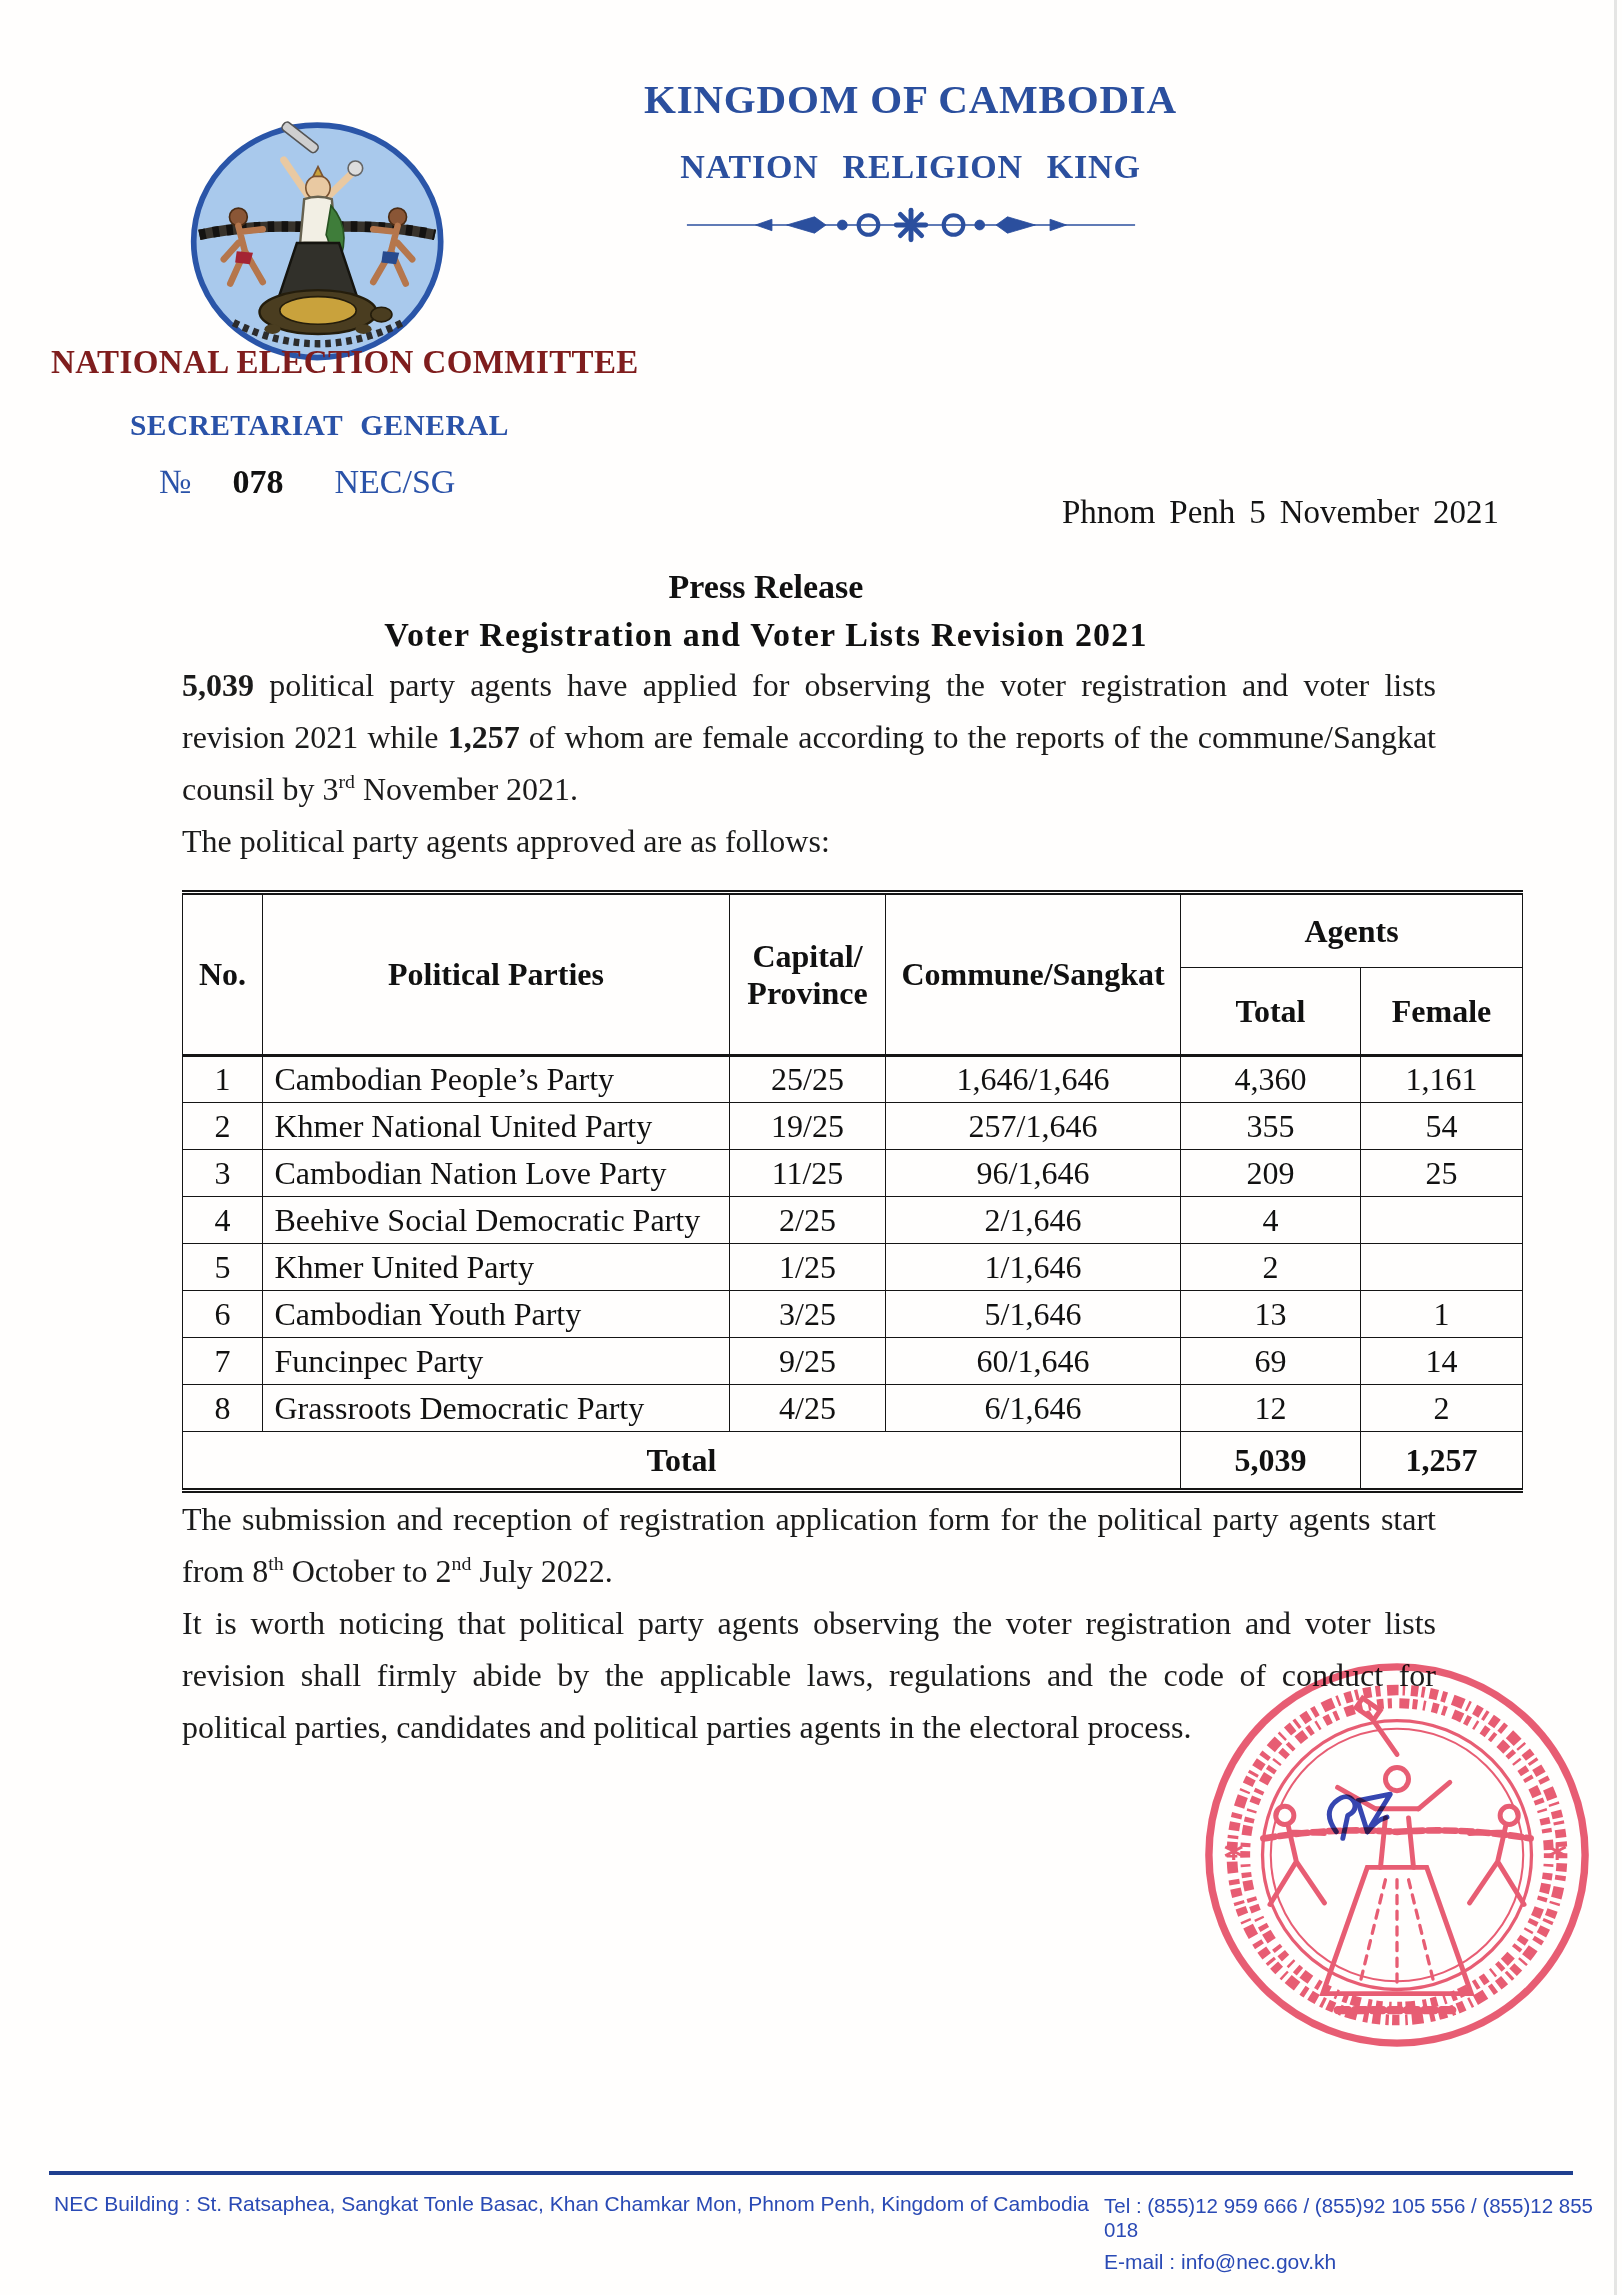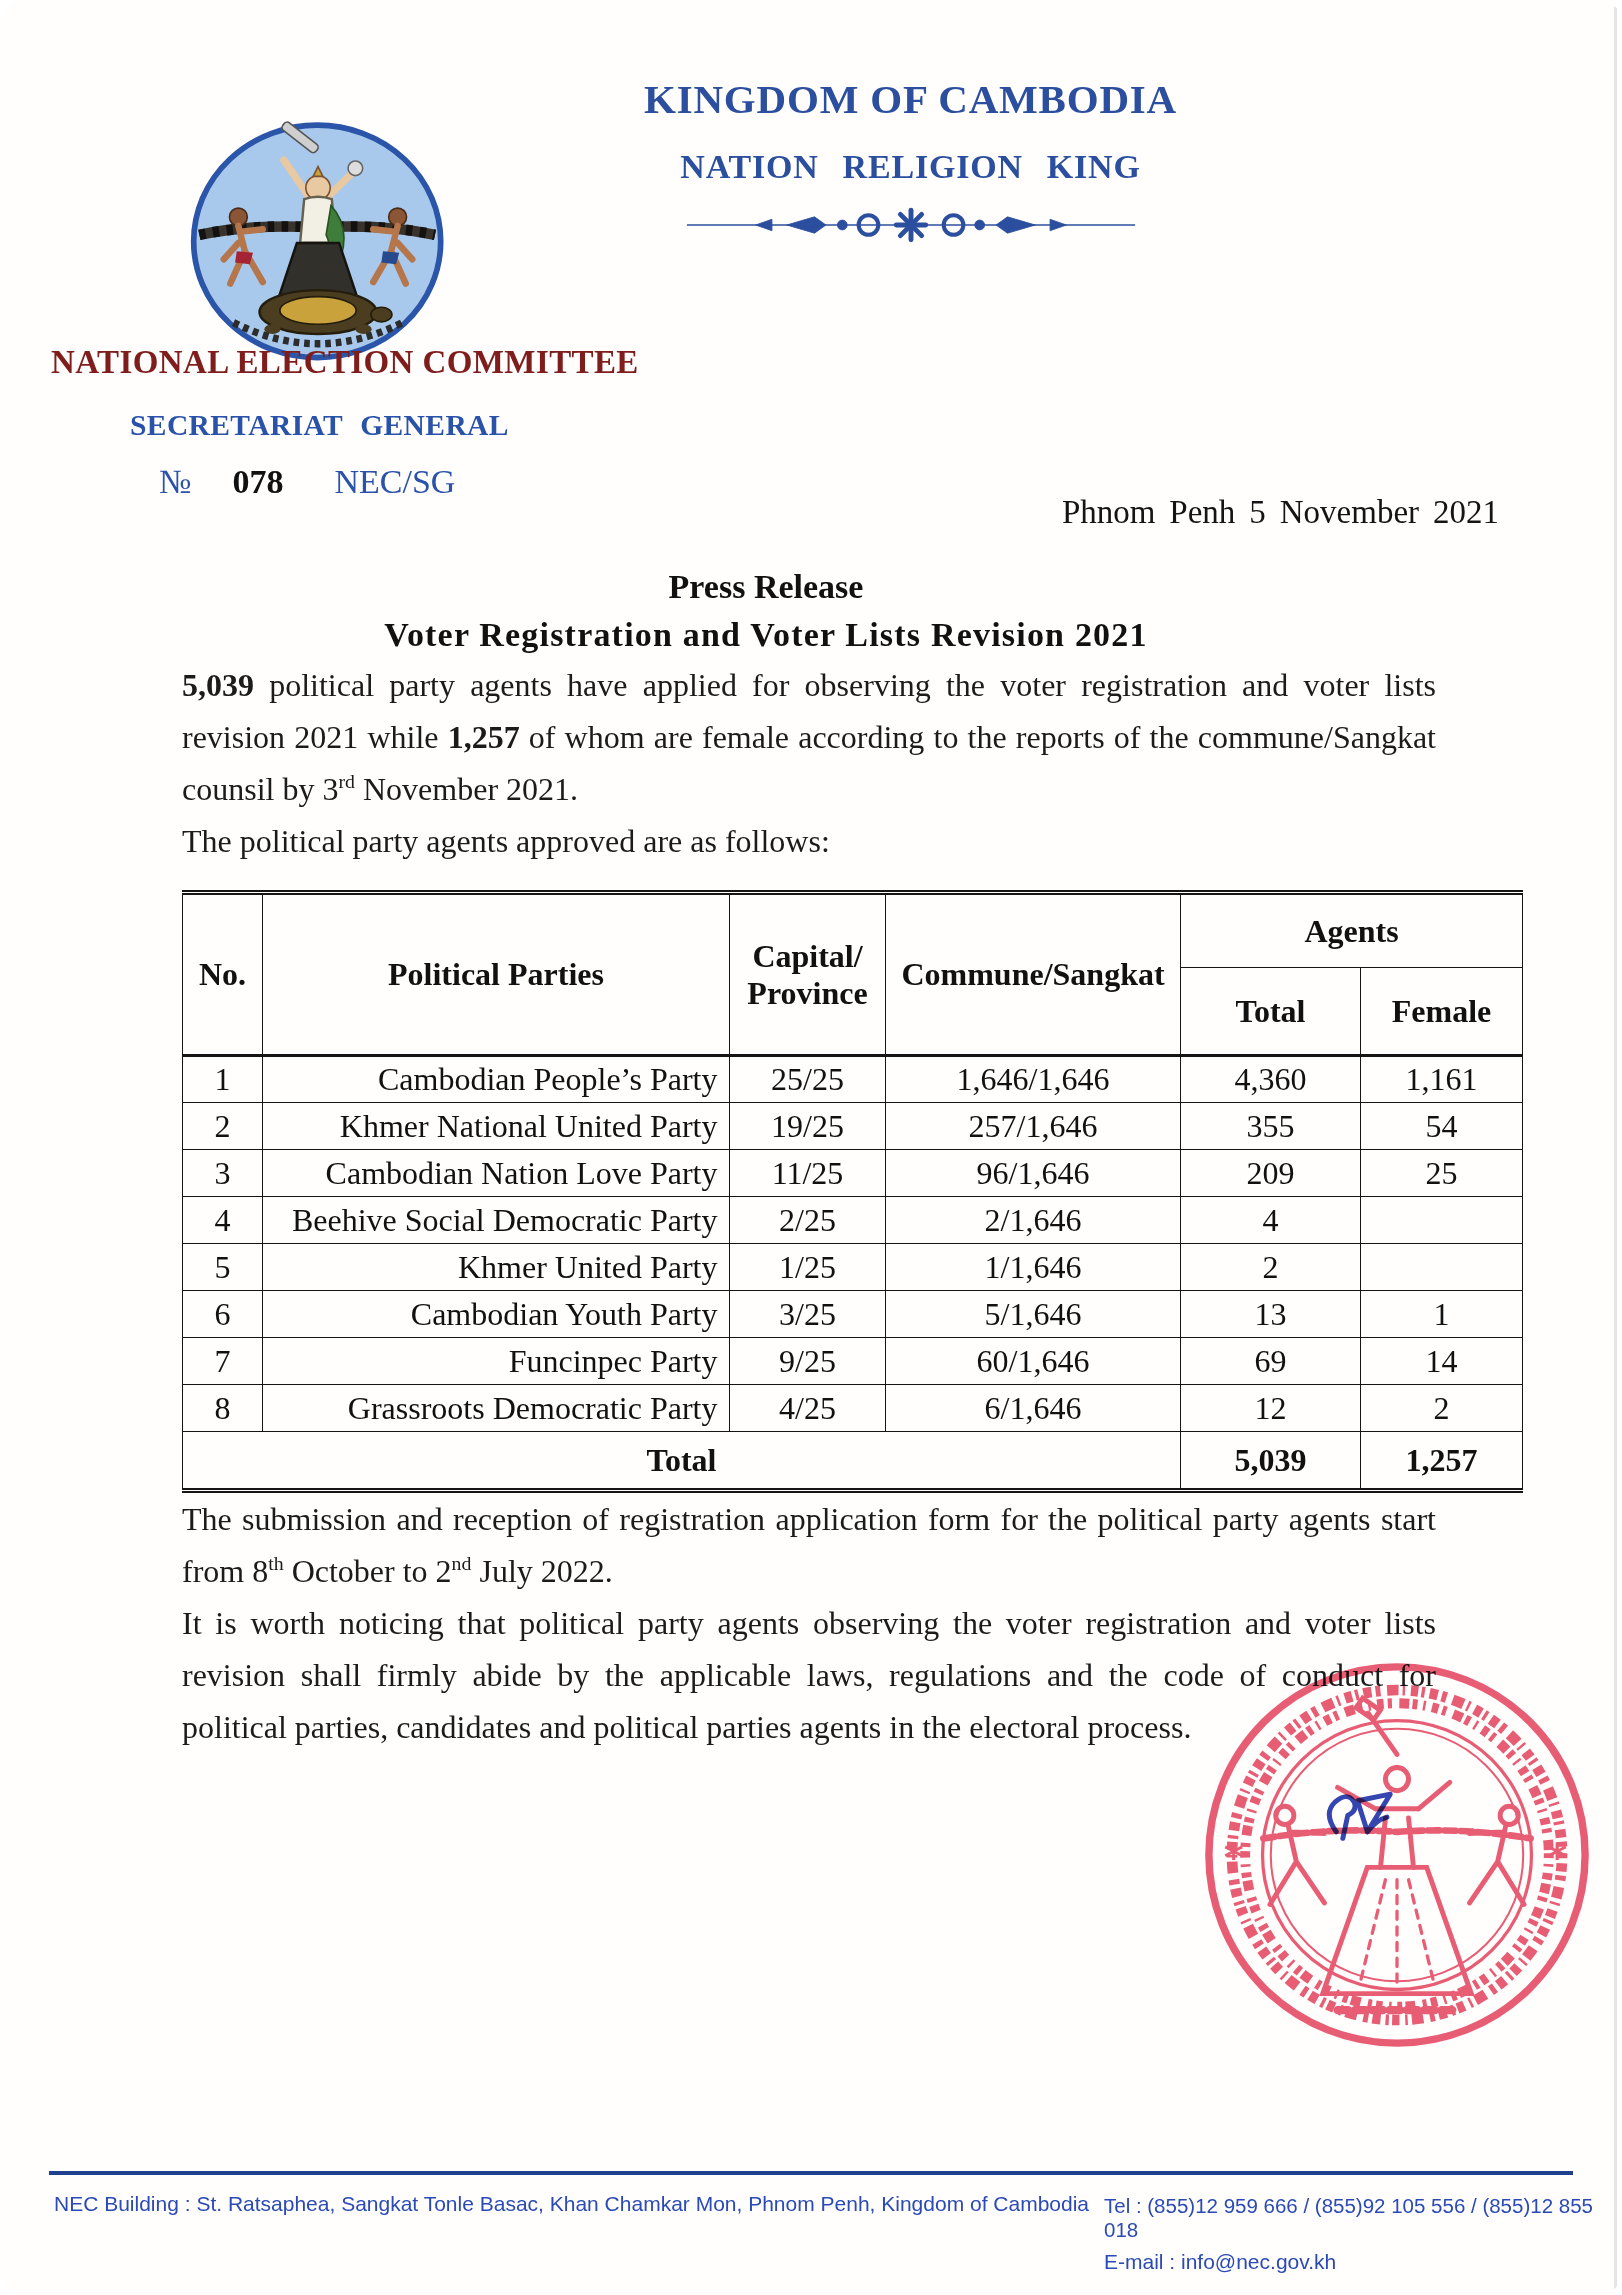--- a/index.html
+++ b/index.html
@@ -3,21 +3,20 @@
 <meta charset="utf-8">
 <style>
   html,body{margin:0;padding:0;background:#ffffff;}
   .page{
     position:relative;
     width:1623px;height:2295px;
     background:#fffefd;
     font-family:"Liberation Serif", serif;
     color:#1b1b1b;
     overflow:hidden;
-    border-radius:25px;
   }
   
   .edge-right{position:absolute;top:0;right:6.5px;width:2.5px;height:100%;background:#cfcfcf;opacity:.55;}
 
   
   .logo{position:absolute;left:188px;top:120px;width:260px;height:246px;}
   .head-center{position:absolute;left:501px;top:75px;width:819px;text-align:center;color:#2b4f9e;}
   .kingdom{font-size:41px;font-weight:bold;letter-spacing:0.8px;}
   .motto{margin-top:24.6px;font-size:34px;font-weight:bold;word-spacing:14.7px;letter-spacing:0.8px;}
   .divider{margin-top:21px;}
@@ -53,21 +52,21 @@
   table.agents td,table.agents th{border:1.6px solid #151515;padding:1.6px 11.5px;line-height:1.15;vertical-align:middle;}
   table.agents{border-top:5.7px double #151515;}
   table.agents tr.h1 th{border-top:2.5px solid #151515;}
   table.agents thead th{font-weight:bold;text-align:center;}
   table.agents tr.h2 th{border-bottom:3.3px solid #151515;}
   table.agents th.rs{border-bottom:3.3px solid #151515;}
   table.agents tr.h1{height:75px;}
   table.agents tr.h2{height:88px;}
   table.agents tbody tr{height:47px;}
   table.agents td.num,table.agents td.ctr{text-align:center;}
-  table.agents td.party{text-align:right;}
+  table.agents td.party{text-align:left;}
   table.agents tr.total-row{height:59px;border-bottom:5.7px double #151515;}
   table.agents tr.total-row td{font-weight:bold;text-align:center;border-bottom:5.7px double #151515;}
 
   .p3{margin-top:79px;}
   .p4{margin-top:38px;}
 
   
   .stamp{position:absolute;left:1199px;top:1657px;width:396px;height:396px;mix-blend-mode:multiply;opacity:.9;}
   .initials{position:absolute;left:1315px;top:1781px;width:90px;height:82px;mix-blend-mode:multiply;}
 

